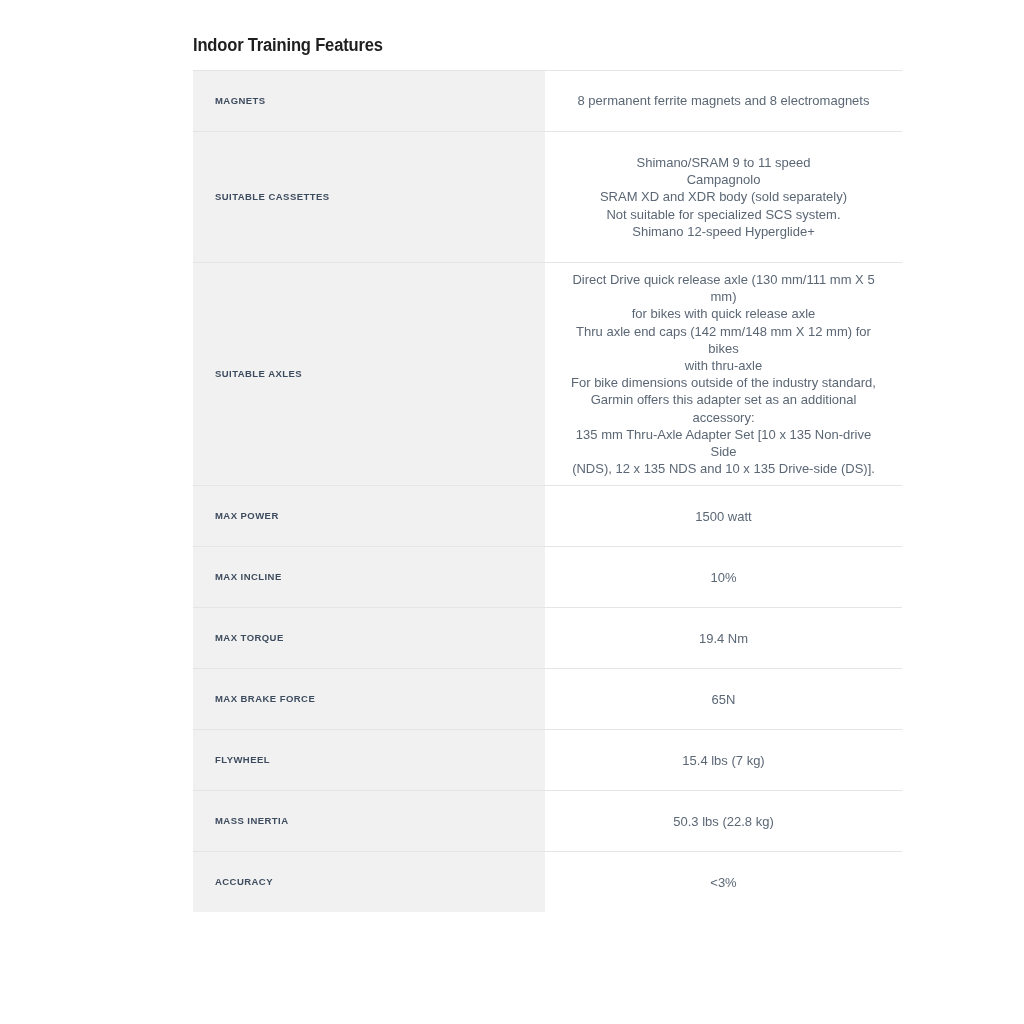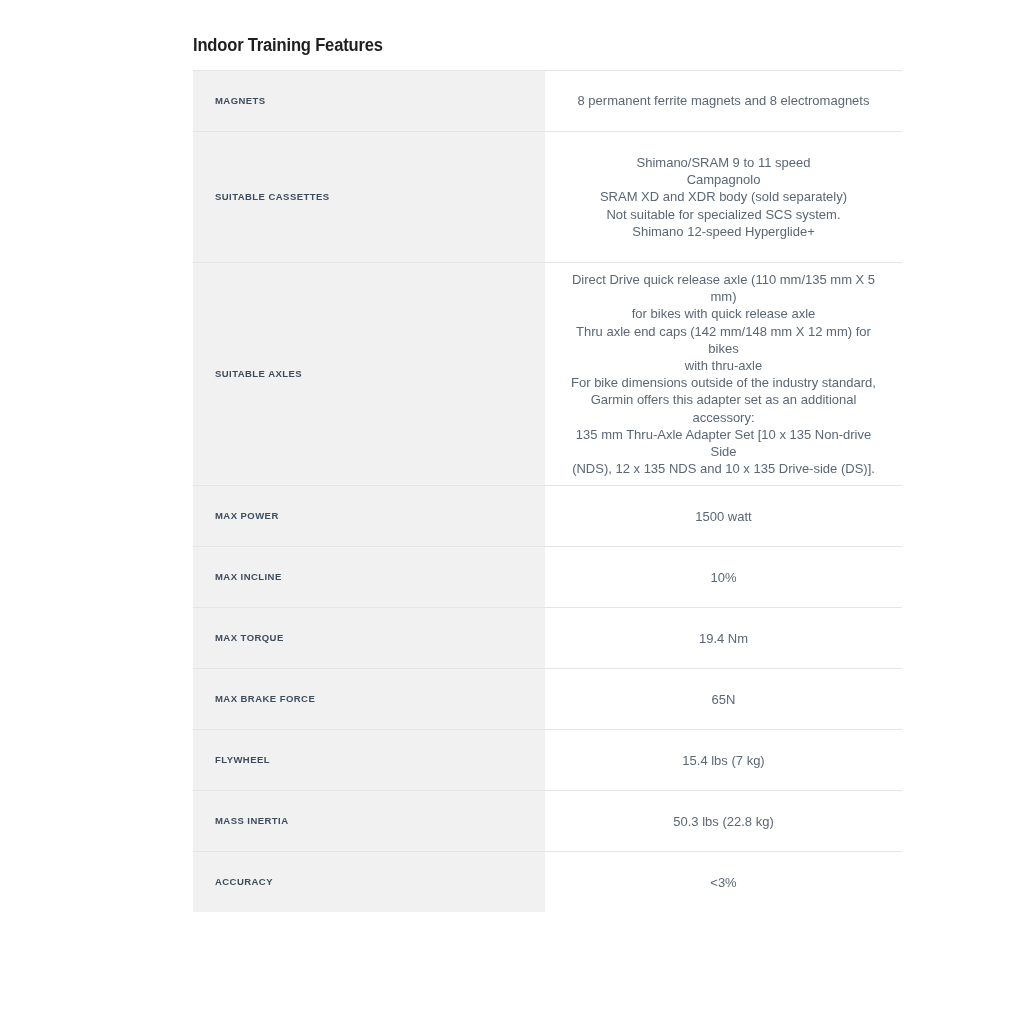--- a/index.html
+++ b/index.html
@@ -104,21 +104,21 @@
               <span class="line">Shimano/SRAM 9 to 11 speed</span>
               <span class="line">Campagnolo</span>
               <span class="line">SRAM XD and XDR body (sold separately)</span>
               <span class="line">Not suitable for specialized SCS system.</span>
               <span class="line">Shimano 12-speed Hyperglide+</span>
             </td>
           </tr>
           <tr class="r-axles">
             <td class="spec-label">SUITABLE AXLES</td>
             <td class="spec-value">
-              <span class="line">Direct Drive quick release axle (110 mm/135 mm X 5 mm)</span>
+              <span class="line">Direct Drive quick release axle (130 mm/111 mm X 5 mm)</span>
               <span class="line">for bikes with quick release axle</span>
               <span class="line">Thru axle end caps (142 mm/148 mm X 12 mm) for bikes</span>
               <span class="line">with thru-axle</span>
               <span class="line">For bike dimensions outside of the industry standard,</span>
               <span class="line">Garmin offers this adapter set as an additional accessory:</span>
               <span class="line">135 mm Thru-Axle Adapter Set [10 x 135 Non-drive Side</span>
               <span class="line">(NDS), 12 x 135 NDS and 10 x 135 Drive-side (DS)].</span>
             </td>
           </tr>
           <tr class="r-std">

